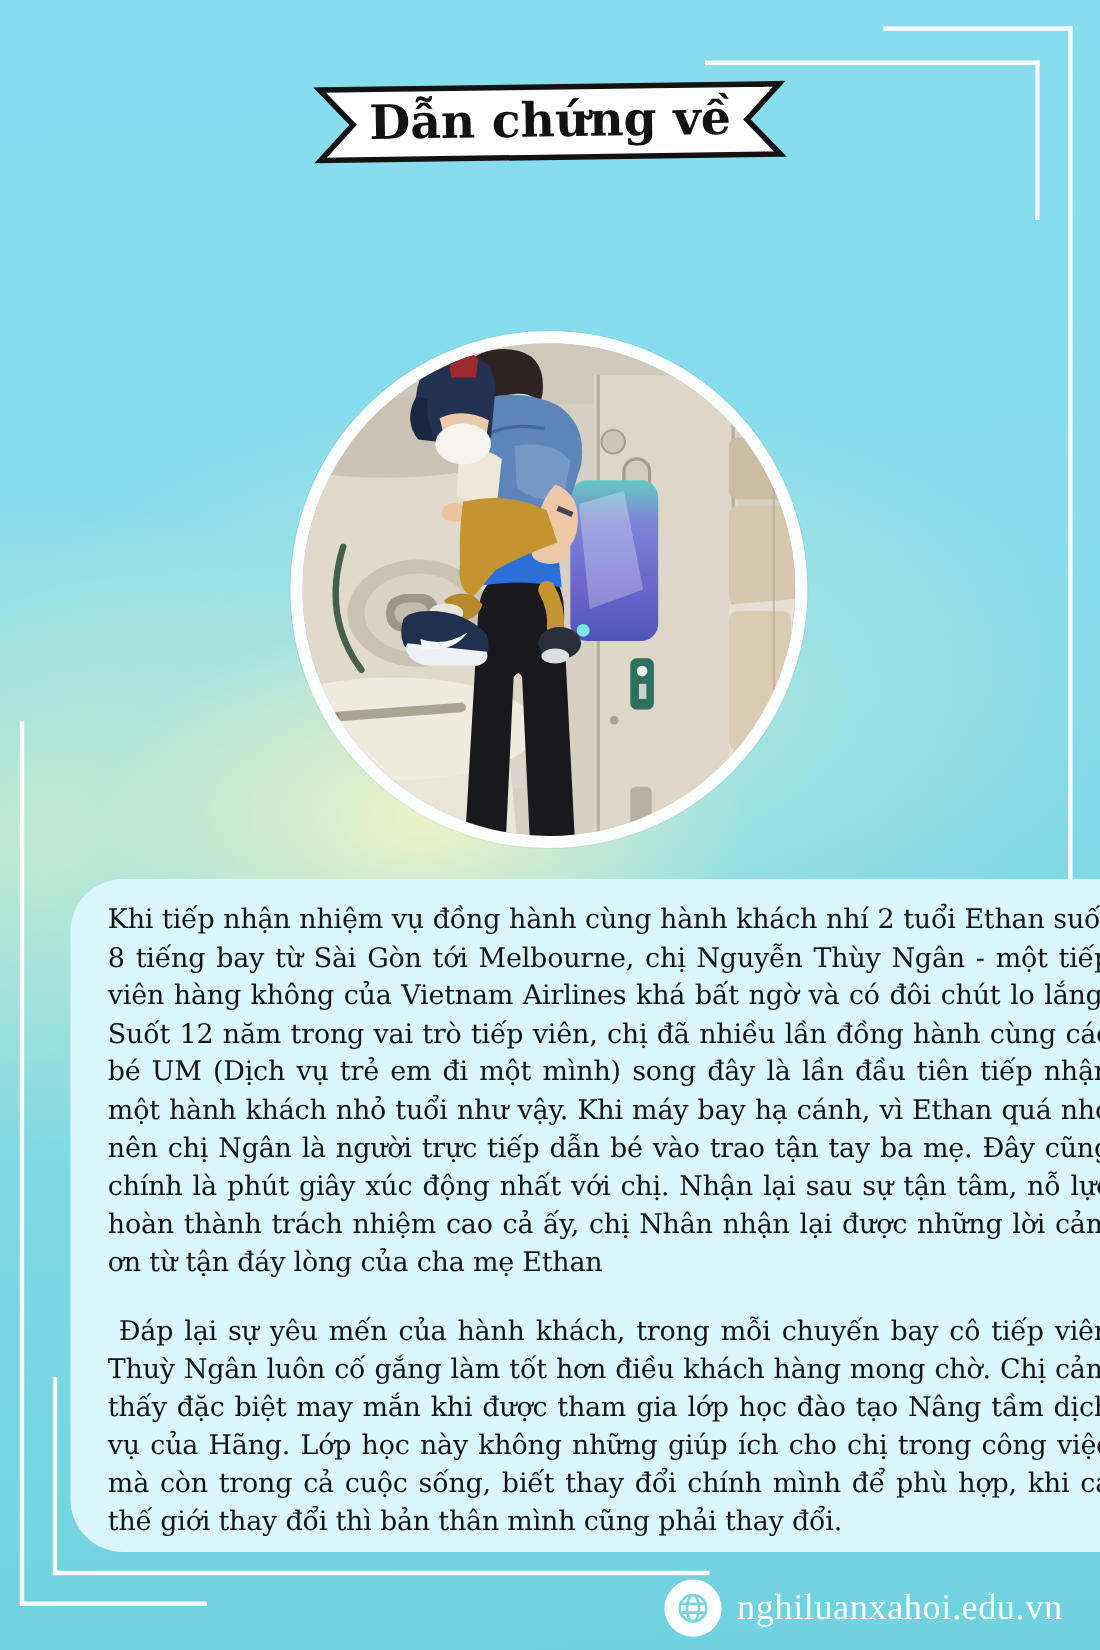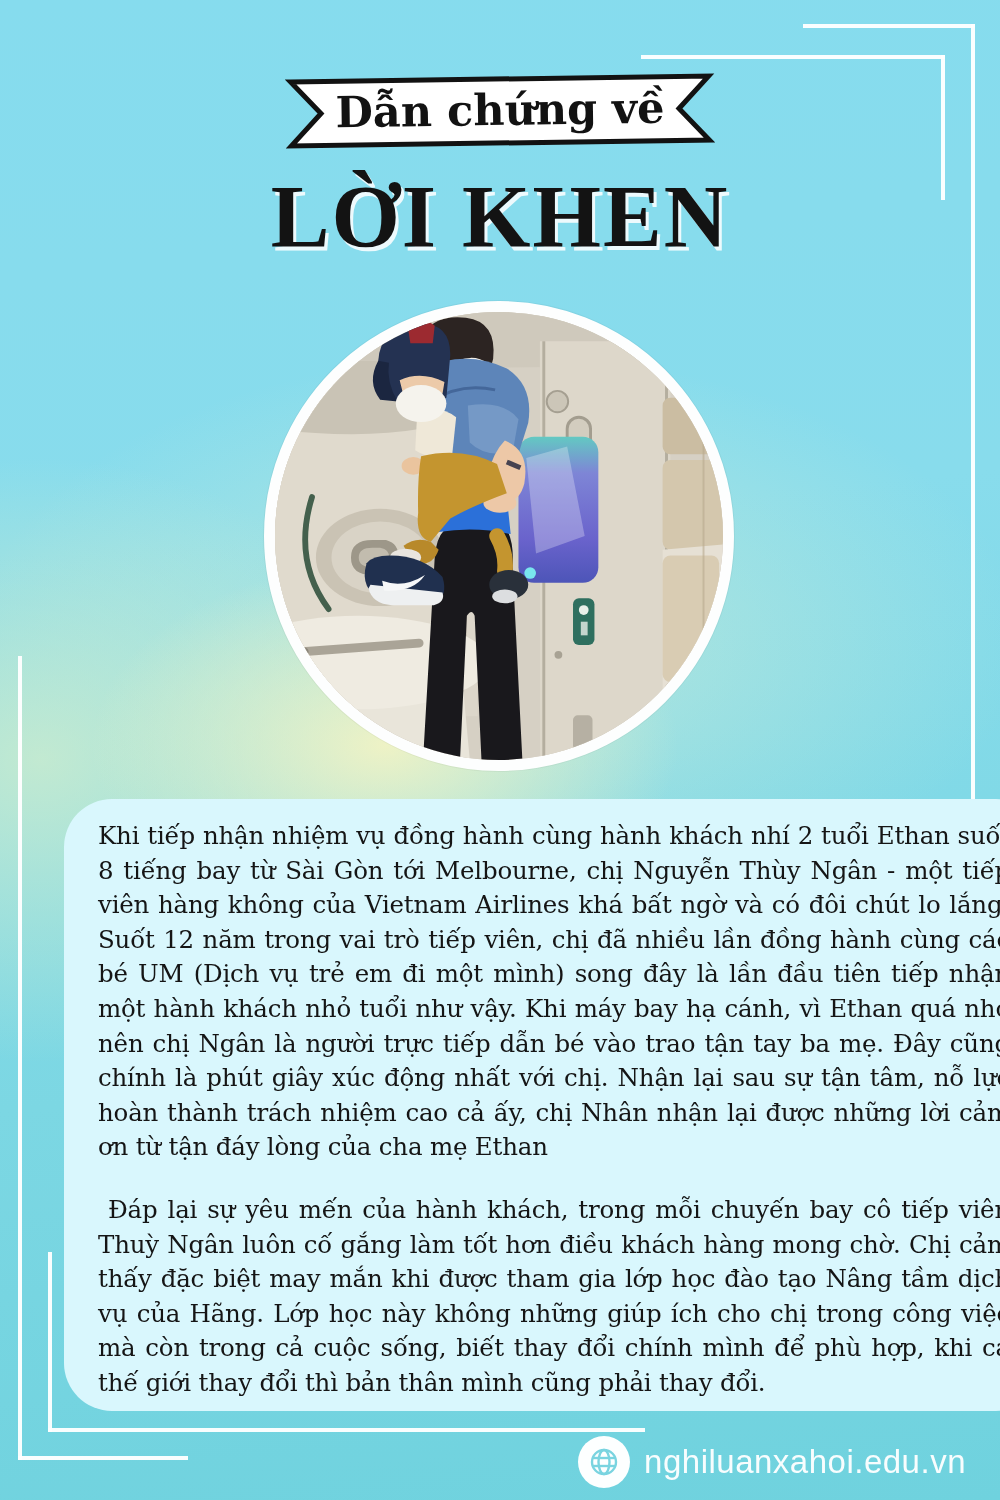--- a/index.html
+++ b/index.html
@@ -50,21 +50,21 @@
   .card-text p.second { margin-top:28px; text-indent:10px; }
 
   
   .footer { position:absolute; left:0; top:1436px; width:100%; height:64px; }
   .footer-inner { position:absolute; right:34px; top:0; display:flex; align-items:center; gap:14px; }
   .globe {
     width:52px; height:52px; border-radius:50%; background:#fdffff;
     display:flex; align-items:center; justify-content:center; flex:0 0 auto;
   }
   .site {
-    font-family:Liberation Sans, sans-serif; font-size:33px; color:rgba(255,255,255,0.95);
+    font-family:Liberation Serif, serif; font-size:33px; color:rgba(255,255,255,0.95);
     letter-spacing:0.5px; white-space:nowrap;
   }
 </style>
 </head>
 <body>
 
 <div class="page">
 
   <div class="deco" style="left:803px; top:24px;  width:172px; height:4px;"></div>
   <div class="deco" style="left:971px; top:24px;  width:4px;  height:808px;"></div>
@@ -75,21 +75,20 @@
   <div class="deco" style="left:48px;  top:1252px;width:4px;  height:180px;"></div>
   <div class="deco" style="left:48px;  top:1428px;width:597px; height:4px;"></div>
 
   <div class="ribbon">
     <svg viewBox="0 0 450 74">
       <path d="M 16,5 L 434,5 L 404,37 L 434,69 L 16,69 L 46,37 Z" fill="#ffffff" stroke="#121212" stroke-width="5" stroke-linejoin="miter"></path>
     </svg>
     <div class="ribbon-label">Dẫn chứng về</div>
   </div>
 
-  <div class="title">LỜI KHEN</div>
 
   <div class="photo-ring">
     <svg viewBox="0 0 460 460">
       <defs>
         <linearGradient id="panelGrad" x1="0" y1="0" x2="0" y2="1">
           <stop offset="0" stop-color="#63c9c2"></stop>
           <stop offset="0.25" stop-color="#7e85d6"></stop>
           <stop offset="0.7" stop-color="#6a63cc"></stop>
           <stop offset="1" stop-color="#4d55b8"></stop>
         </linearGradient>

